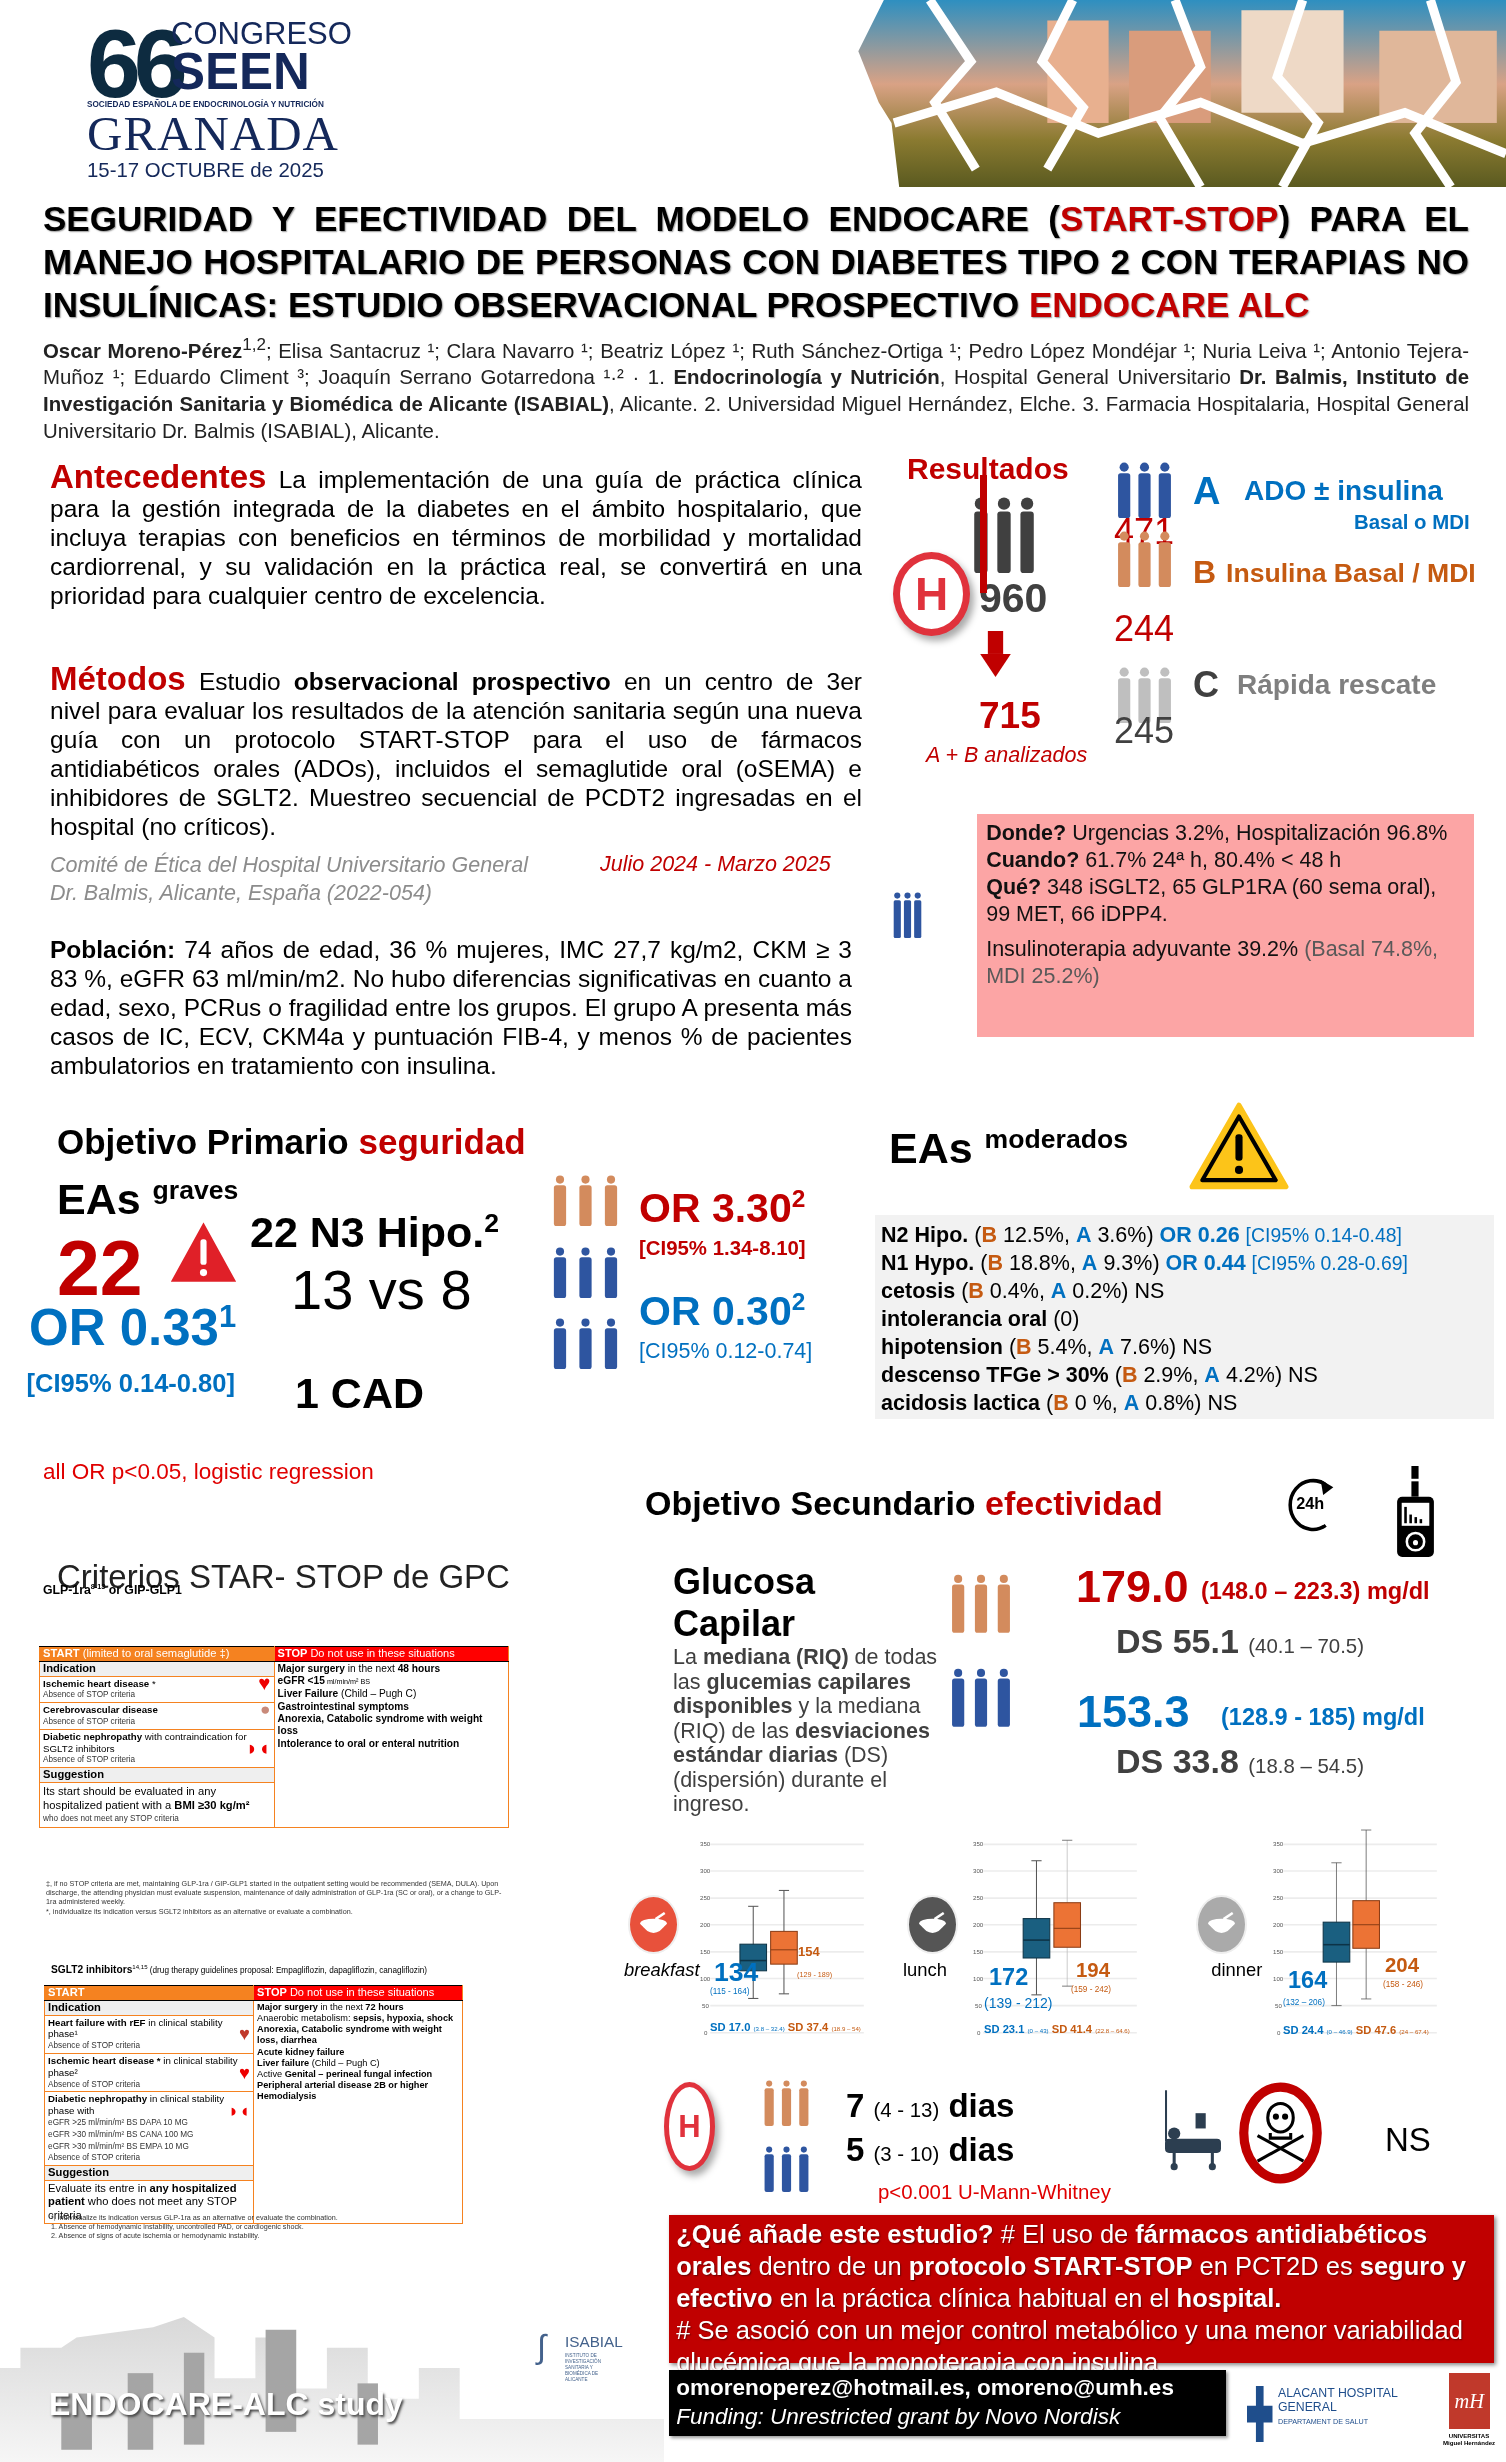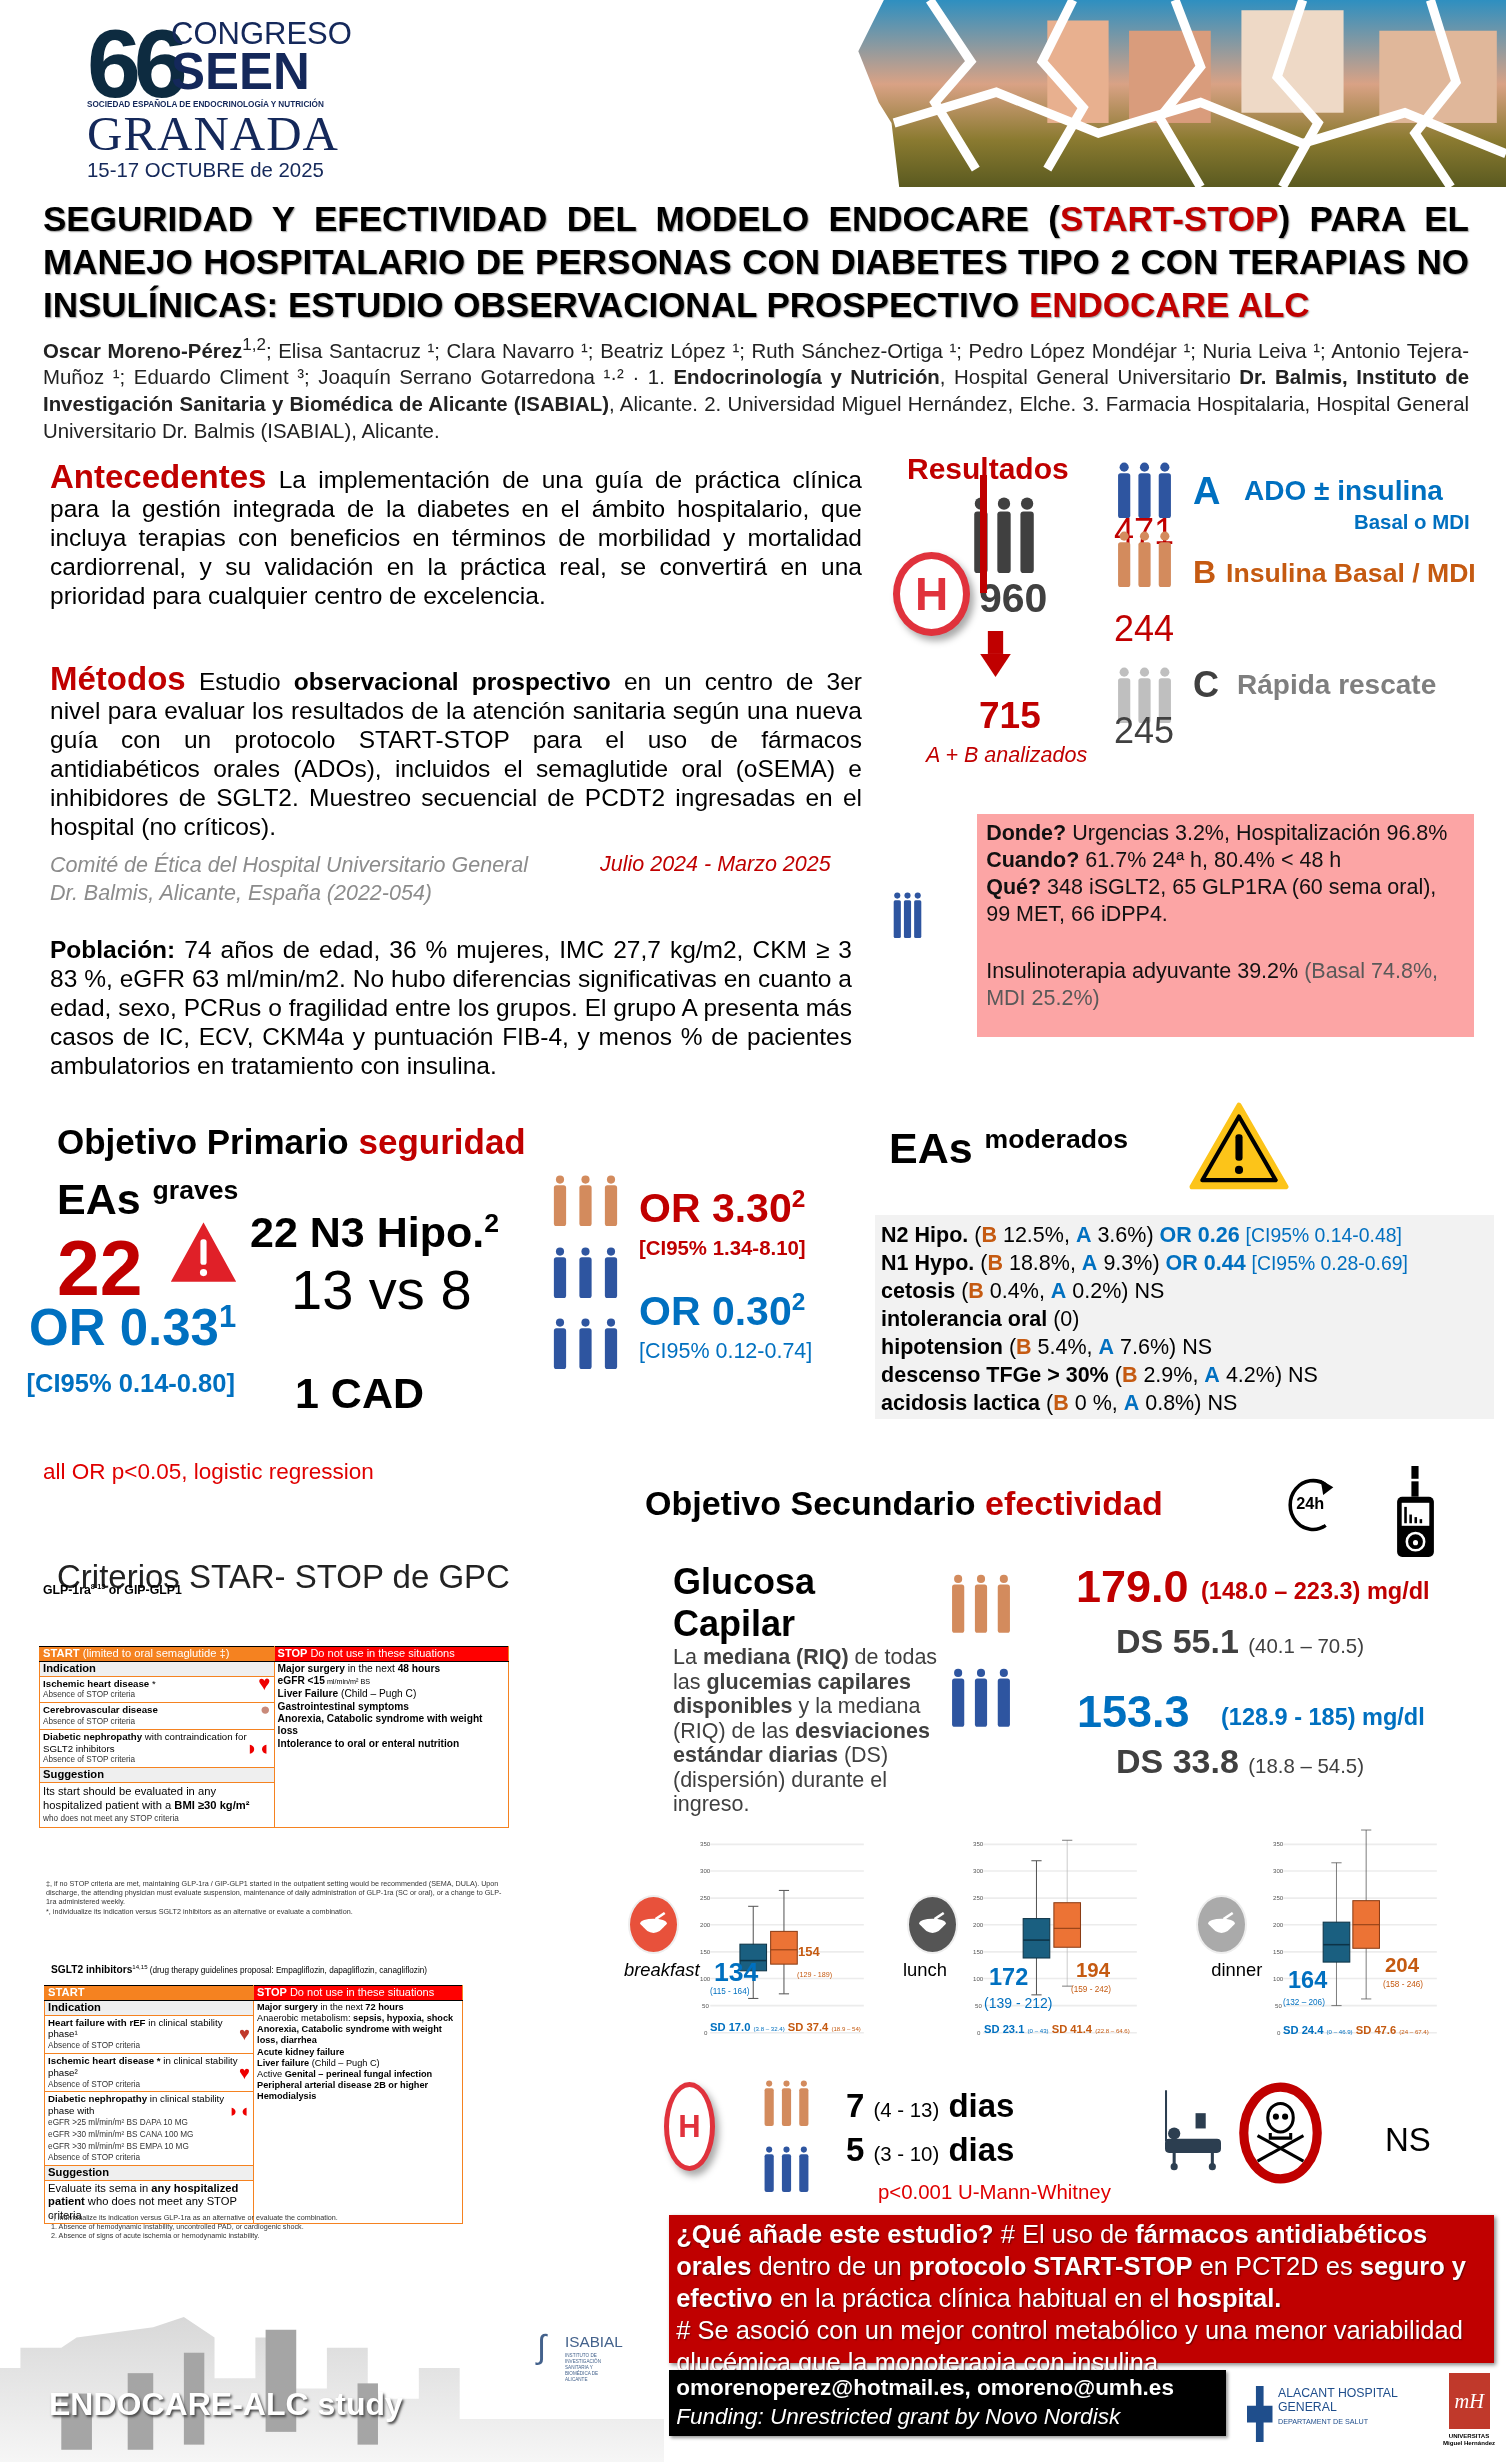--- a/index.html
+++ b/index.html
@@ -234,21 +234,21 @@
       <circle cx="30" cy="7" r="6"></circle>
       <rect x="23" y="16" width="14" height="74" rx="3"></rect>
       <circle cx="50" cy="7" r="6"></circle>
       <rect x="43" y="16" width="14" height="74" rx="3"></rect>
     </g>
 </svg>
 <div id="box-details" class="abs narrow">
   <div><b>Donde?</b><span>  Urgencias 3.2%, Hospitalización 96.8%</span></div>
   <div><b>Cuando?</b><span> 61.7% 24ª h, 80.4% &lt; 48 h</span></div>
   <div><b>Qué?</b><span> 348 iSGLT2, 65 GLP1RA (60 sema oral), 99 MET, 66 iDPP4.</span></div>
-  <div style="margin-top:30px"><span>Insulinoterapia adyuvante 39.2%</span><span style="color:#595959"> (Basal 74.8%, MDI 25.2%)</span></div>
+  <div style="margin-top:8px"><span>Insulinoterapia adyuvante 39.2%</span><span style="color:#595959"> (Basal 74.8%, MDI 25.2%)</span></div>
 </div>
 
 <div id="obj1" class="abs"><span>Objetivo Primario </span><span class="red">seguridad</span></div>
 <div id="eas-graves" class="abs"><span>EAs</span> <sup>graves</sup></div>
 <div id="n22" class="abs">22</div>
 <svg class="abs" style="left:165px;top:1216px" width="77" height="72" viewBox="0 0 150 140">
   <polygon points="75,8 142,130 8,130" fill="#e02028" stroke="#fff" stroke-width="4" stroke-linejoin="round"></polygon>
   <rect x="69" y="45" width="12" height="50" rx="5" fill="#fff"></rect>
     <circle cx="75" cy="110" r="7" fill="#fff"></circle>
 </svg>
@@ -642,21 +642,21 @@
         <td><b>Ischemic heart disease *</b><span> in clinical stability phase²</span><span style="float:right;color:#e00;font-size:18.4px">♥</span><div class="small">Absence of STOP criteria</div></td>
       </tr>
   <tr>
         <td><b>Diabetic nephropathy</b><span> in clinical stability phase with</span><span style="float:right;color:#e00;font-size:18.4px">◗◖</span>
     <div class="small">eGFR &gt;25 ml/min/m² BS DAPA 10 MG</div><div class="small">eGFR &gt;30 ml/min/m² BS CANA 100 MG</div><div class="small">eGFR &gt;30 ml/min/m² BS EMPA 10 MG</div><div class="small">Absence of STOP criteria</div></td>
       </tr>
   <tr>
         <td class="sub">Suggestion</td>
       </tr>
   <tr>
-        <td style="font-size:11.2px;line-height:13.3px"><span>Evaluate its sema in </span><b>any hospitalized patient</b><span> who does not meet any STOP criteria</span></td>
+        <td style="font-size:11.2px;line-height:13.3px"><span>Evaluate its entre in </span><b>any hospitalized patient</b><span> who does not meet any STOP criteria</span></td>
       </tr>
 </tbody>
   </table>
 <div class="foot-note narrow" style="left:51px;top:2213px;width:419px">*, individualize its indication versus GLP-1ra as an alternative or evaluate the combination.</div>
 <div class="foot-note narrow" style="left:51px;top:2222px;width:419px">1. Absence of hemodynamic instability, uncontrolled PAD, or cardiogenic shock.</div>
 <div class="foot-note narrow" style="left:51px;top:2231px;width:419px">2. Absence of signs of acute ischemia or hemodynamic instability.</div>
 
 <svg id="footer-city" class="abs" viewBox="0 0 1300 284" preserveAspectRatio="none">
   <defs>
       <linearGradient id="fade" x1="0" y1="0" x2="0" y2="1">

